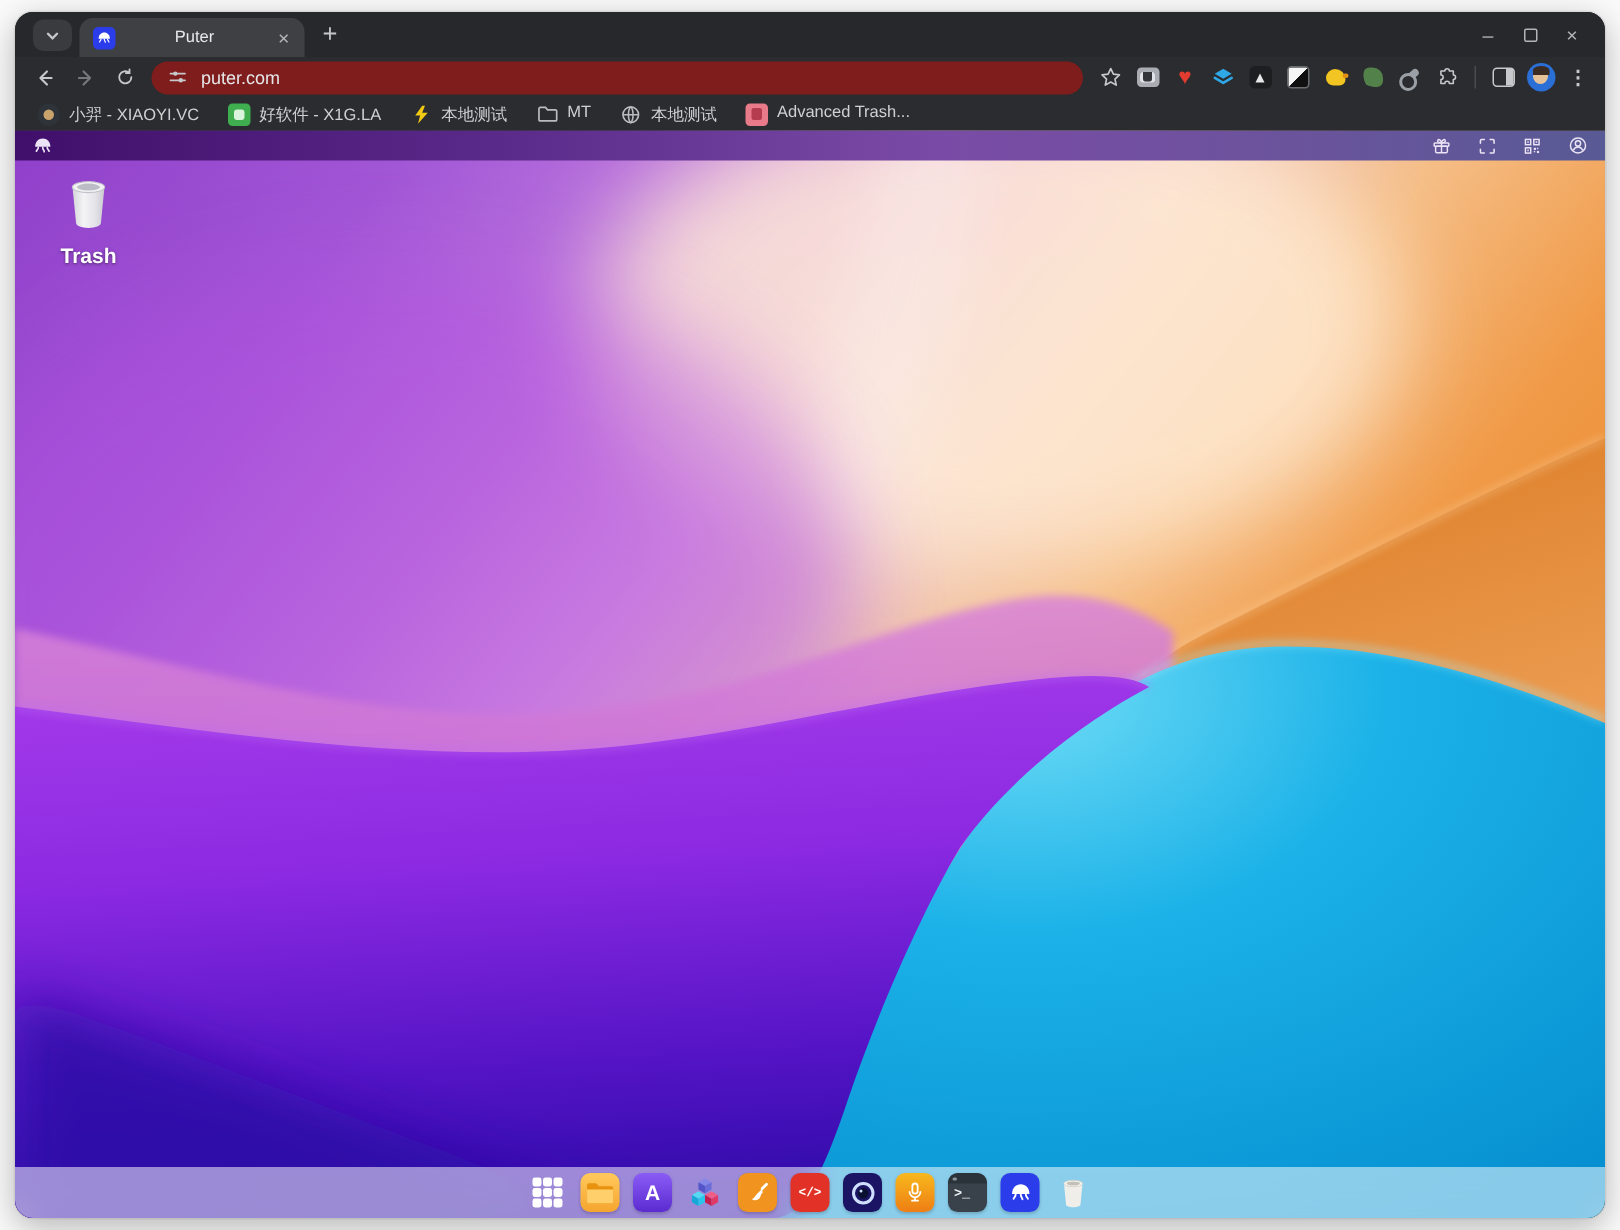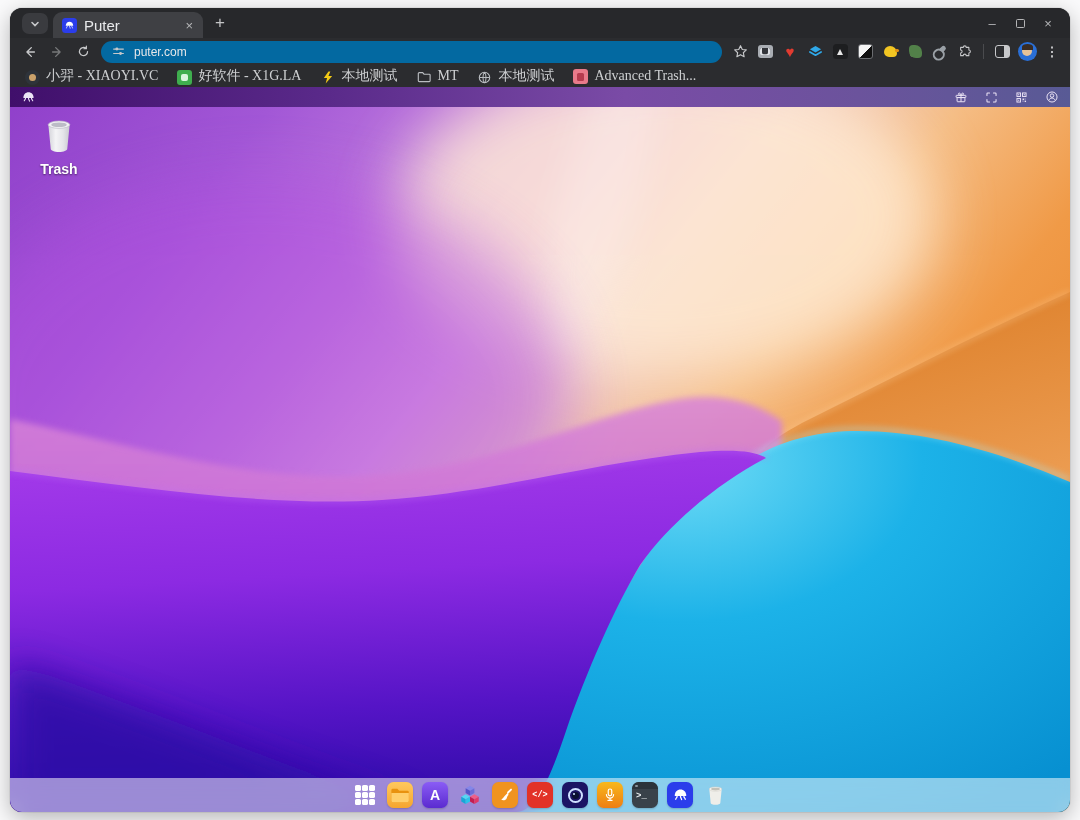--- a/index.html
+++ b/index.html
@@ -14,32 +14,32 @@
     display:flex; flex-direction:column;
   }
   
   .tabstrip { height:30px; background:#27282b; display:flex; align-items:flex-end; padding:0 6px; flex:none; position:relative; }
   .tab-search { width:26px; height:21px; margin:0 5px 4px 6px; border-radius:7px; background:#3a3b3f;
     display:flex; align-items:center; justify-content:center; color:#c6c7c9; flex:none; }
   .tab { height:26px; width:150px; background:#3f4044; border-radius:9px 9px 0 0;
     display:flex; align-items:center; padding:0 7px 0 9px; gap:7px; flex:none; }
   .favicon { width:15px; height:15px; border-radius:3.5px; background:#2b3deb; flex:none;
     display:flex; align-items:center; justify-content:center; color:#fff; }
-  .tab-title { font-size:15px; color:#e8e9eb; flex:1; white-space:nowrap; overflow:hidden; }
+  .tab-title { font-size:11px; color:#e8e9eb; flex:1; white-space:nowrap; overflow:hidden;text-align:center; }
   .tab-close { color:#b5b6b8; font-size:13px; line-height:1; padding:1px 3px; border-radius:50%; }
   .new-tab { width:24px; height:24px; margin:0 0 3px 5px; color:#c3c4c6; font-size:17px; font-weight:400;
     display:flex; align-items:center; justify-content:center; border-radius:50%; }
   .win-controls { margin-left:auto; display:flex; align-items:center; gap:0; height:100%; padding-right:2px; }
   .win-btn { width:28px; height:100%; display:flex; align-items:center; justify-content:center; color:#b4b5b7; font-size:13px; }
   .max-box { width:9px; height:9px; border:1.4px solid #b4b5b7; border-radius:1.5px; }
   
   .toolbar { height:27px; background:#2b2c2f; display:flex; align-items:center; padding:0 7px; gap:2px; flex:none; }
   .nav-btn { width:25px; height:24px; display:flex; align-items:center; justify-content:center; color:#c7c8ca; flex:none; border-radius:50%; }
   .nav-btn.dim { color:#77787a; }
-  .omnibox { flex:1; height:22px; background:#0369a1; border-radius:11px; display:flex; align-items:center;
+  .omnibox { flex:1; height:22px; background:#7f1d1d; border-radius:11px; display:flex; align-items:center;
     padding:0 11px; gap:9px; margin:0 5px 0 3px; min-width:0; }
   .omni-text { font-size:12px; color:#e6e7e9; }
   .ext-row { display:flex; align-items:center; gap:3px; flex:none; }
   .ext { width:22px; height:22px; display:flex; align-items:center; justify-content:center; border-radius:50%; flex:none; }
   .sep { width:1px; height:15px; background:#4a4b4e; margin:0 4px; flex:none; }
   
   .g-robot { width:15px; height:13px; border-radius:3px; background:#a9adb3; position:relative; }
   .g-robot::after { content:""; position:absolute; left:2.5px; top:3px; width:10px; height:7px; border-radius:1.5px; background:#33353a;
     box-shadow:inset 2.5px -1px 0 -0.5px #dfe2e6, inset -2.5px -1px 0 -0.5px #dfe2e6; }
   .g-heart { color:#e23b30; font-size:15px; line-height:1; }
@@ -56,21 +56,21 @@
   .g-wrench::after { content:""; position:absolute; left:-2px; top:-2px; width:8px; height:8px; border-radius:50%;
     border:2px solid #9aa0a6; background:#2b2c2f; }
   .g-sidepanel { width:15px; height:13px; border:1.5px solid #c7c8ca; border-radius:3px; position:relative; }
   .g-sidepanel::after { content:""; position:absolute; right:0; top:0; bottom:0; width:5px; background:#c7c8ca; }
   .g-avatar { width:19px; height:19px; border-radius:50%; background:#2a6fd6; position:relative; overflow:hidden; }
   .g-avatar::before { content:""; position:absolute; left:4.5px; top:4px; width:10px; height:10px; border-radius:50%; background:#e6c298; }
   .g-avatar::after { content:""; position:absolute; left:4px; top:2px; width:11px; height:5.5px; border-radius:50% 50% 0 0; background:#3a2c22; }
   .g-kebab { color:#c7c8ca; font-size:13px; letter-spacing:0; font-weight:700; }
   
   .bookmarks { height:22px; background:#2b2c2f; display:flex; align-items:center; padding:0 15px; gap:19px; flex:none; }
-  .bm { display:flex; align-items:flex-end; gap:6px; font-size:14px; color:#ced0d2; white-space:nowrap;font-family:Liberation Serif, serif; }
+  .bm { display:flex; align-items:flex-start; gap:6px; font-size:11px; color:#ced0d2; white-space:nowrap; }
   .fav15 { width:15px; height:15px; flex:none; display:flex; align-items:center; justify-content:center; }
   .fav-xiaoyi { border-radius:50%; background:#2e333a; position:relative; }
   .fav-xiaoyi::after { content:""; position:absolute; left:4px; top:4px; width:7px; height:7px; border-radius:50%; background:#caa26b; }
   .fav-x1g { border-radius:3px; background:#3fae4e; position:relative; }
   .fav-x1g::after { content:""; position:absolute; left:4px; top:4px; width:7px; height:7px; border-radius:2px; background:#d9f5de; }
   .fav-adv { border-radius:3px; background:#e87a8a; position:relative; }
   .fav-adv::after { content:""; position:absolute; left:4px; top:3.5px; width:7px; height:8px; border-radius:1.5px; background:#b53b4e; }
   
   .content { position:relative; flex:1; overflow:hidden; }
   .wallpaper { position:absolute; inset:0; width:100%; height:100%; display:block; }

